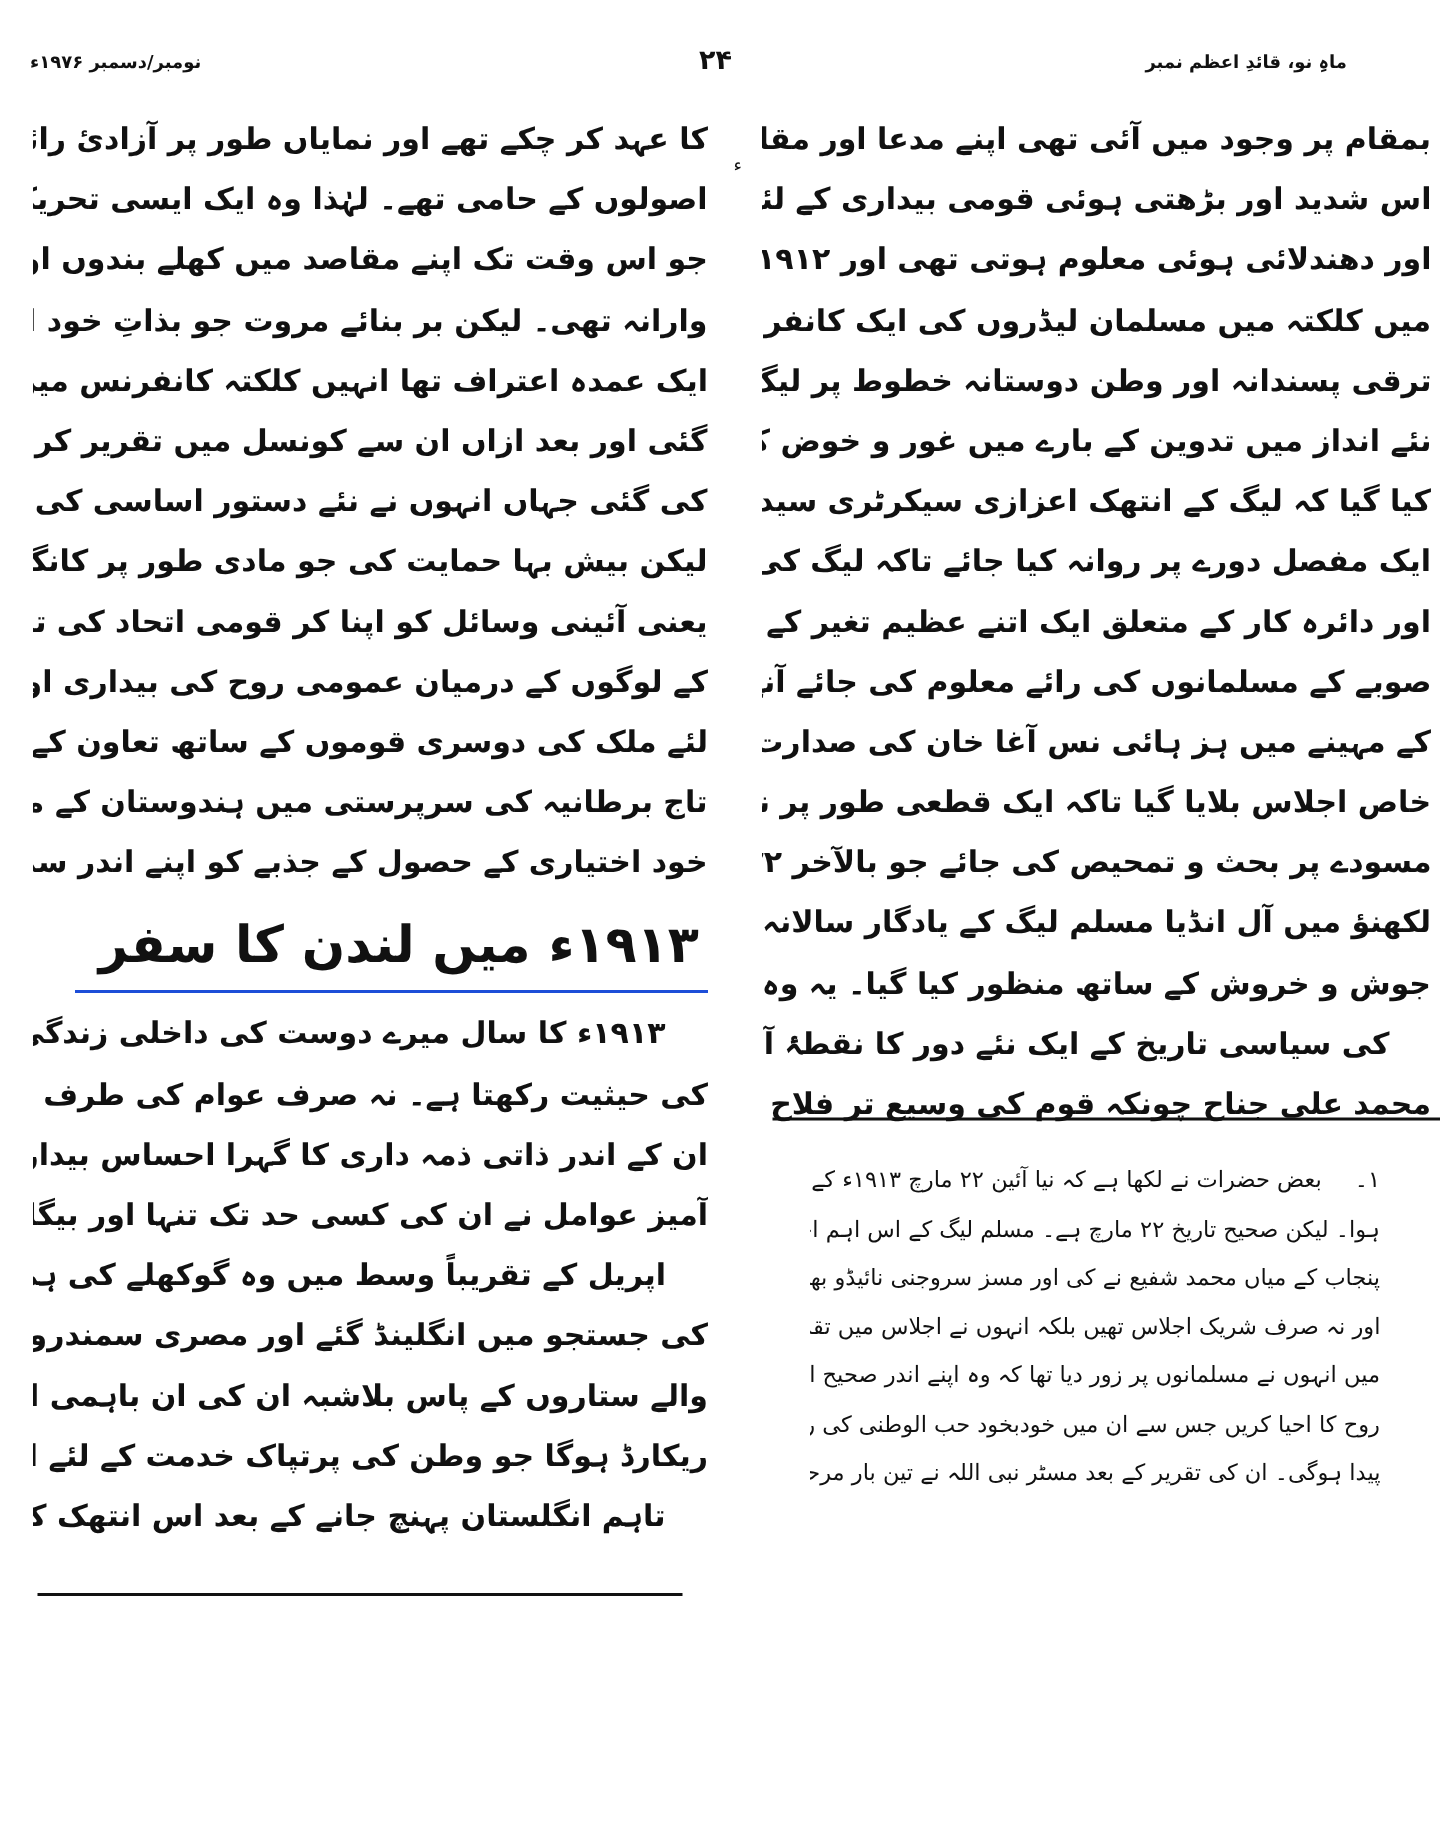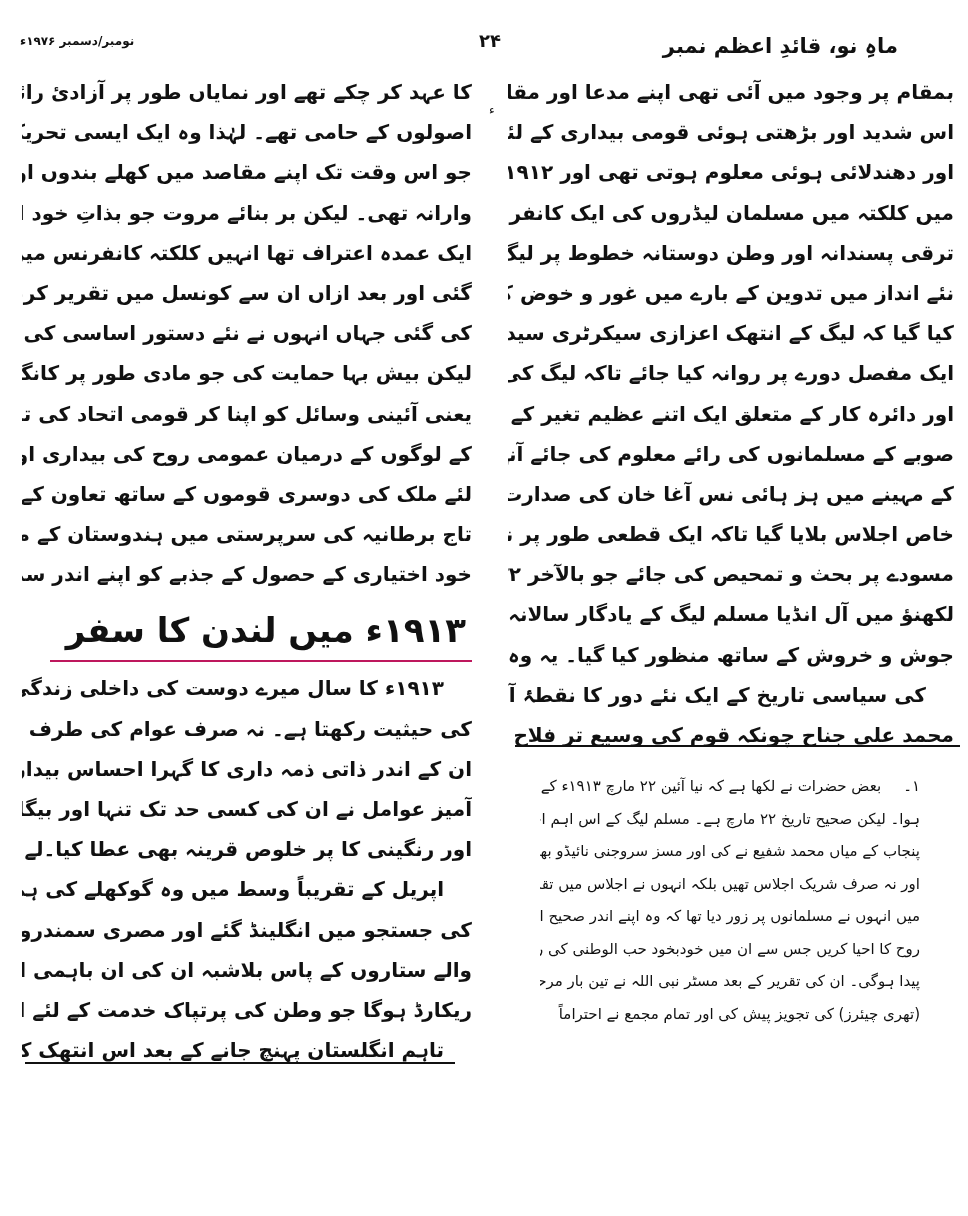--- a/index.html
+++ b/index.html
@@ -2,37 +2,37 @@
 <html><head>
 <meta charset="utf-8">
 <style>
   html, body { margin:0; padding:0; }
   body {
     width:968px; height:1216px; background:#ffffff; color:#111;
     font-family:"DejaVu Sans", sans-serif; position:relative; overflow:hidden;
   }
   .page { position:absolute; inset:0; }
   .header { position:absolute; top:30px; left:0; width:968px; height:30px; direction:rtl; }
-  .hdr-right { position:absolute; right:70px; top:4px; font-size:21px; font-weight:bold; }
-  .hdr-center { position:absolute; left:479px; top:0px; font-size:18px; font-weight:bold; direction:ltr; }
+  .hdr-right { position:absolute; right:70px; top:4px; font-size:12px; font-weight:bold; }
+  .hdr-center { position:absolute; left:466px; top:0px; font-size:18px; font-weight:bold; direction:ltr; }
   .hdr-left { position:absolute; left:20px; top:4px; font-size:12px; font-weight:bold; }
 
   .col { position:absolute; direction:rtl; text-align:justify; text-align-last:right; }
   .col-right { left:508px; width:446px; top:72px; }
   .col-left  { left:22px; width:450px; top:72px; }
 
   .line {
     font-size:20px; line-height:40.2px; height:40.2px; white-space:nowrap; overflow:hidden;
     font-weight:bold; text-align:right;
   }
   .line.indent { padding-right:28px; }
   .heading-wrap { text-align:right; margin:12px 0 6px 0; }
   .section-heading {
     display:inline-block; font-size:34px; font-weight:bold; line-height:48px;
-    border-bottom:2px solid #be185d; padding:0 6px 6px 16px;
+    border-bottom:2px solid #1d4ed8; padding:0 6px 6px 16px;
   }
   .hr { position:absolute; height:2px; background:#111; }
   .hr-right { left:515px; width:445px; top:745px; }
   .hr-left { left:25px; width:430px; top:1062px; }
 
   .footnotes { position:absolute; direction:rtl; }
   .fn-right { left:540px; width:380px; top:770px; }
   .fn-left { left:100px; width:350px; top:1080px; }
   .fn-line { font-size:15px; line-height:32.5px; height:32.5px; white-space:nowrap; overflow:hidden; text-align:right; }
   .fn-line.center { text-align:center; }
@@ -77,21 +77,20 @@
   <div class="footnotes fn-right">
     <div class="fn-line">
       <span class="fn-num">۱۔</span><span>بعض حضرات نے لکھا ہے کہ نیا آئین ۲۲ مارچ ۱۹۱۳ء کے دن منظور</span>
     </div>
     <div class="fn-line">ہوا۔ لیکن صحیح تاریخ ۲۲ مارچ ہے۔ مسلم لیگ کے اس اہم اجلاس کی صدارت</div>
     <div class="fn-line">پنجاب کے میاں محمد شفیع نے کی اور مسز سروجنی نائیڈو بھی شریک اجلاس تھیں</div>
     <div class="fn-line">اور نہ صرف شریک اجلاس تھیں بلکہ انہوں نے اجلاس میں تقریر بھی کی تھی جس</div>
     <div class="fn-line">میں انہوں نے مسلمانوں پر زور دیا تھا کہ وہ اپنے اندر صحیح اسلامی</div>
     <div class="fn-line">روح کا احیا کریں جس سے ان میں خودبخود حب الوطنی کی روح</div>
     <div class="fn-line">پیدا ہوگی۔ ان کی تقریر کے بعد مسٹر نبی اللہ نے تین بار مرحبا</div>
-    <div class="fn-line">(تھری چیئرز) کی تجویز پیش کی اور تمام مجمع نے احتراماً</div>
   </div>
 
   <div class="col col-left">
     <div class="line">کا عہد کر چکے تھے اور نمایاں طور پر آزادیٔ رائے اور دیانت کاری کے</div>
     <div class="line">اصولوں کے حامی تھے۔ لہٰذا وہ ایک ایسی تحریک سے الگ تھلگ رہے</div>
     <div class="line">جو اس وقت تک اپنے مقاصد میں کھلے بندوں اور قطعی طور پر فرقہ</div>
     <div class="line">وارانہ تھی۔ لیکن بر بنائے مروت جو بذاتِ خود ان کی خوبیوں کا</div>
     <div class="line">ایک عمدہ اعتراف تھا انہیں کلکتہ کانفرنس میں شرکت کی دعوت دی</div>
     <div class="line">گئی اور بعد ازاں ان سے کونسل میں تقریر کرنے کی درخواست بھی</div>
     <div class="line">کی گئی جہاں انہوں نے نئے دستور اساسی کی دفعہ (د) کی غیر رسمی</div>
@@ -103,21 +102,20 @@
     <div class="line">خود اختیاری کے حصول کے جذبے کو اپنے اندر سموئے ہوئے تھی</div>
 
     <div class="heading-wrap">
       <span class="section-heading">۱۹۱۳ء میں لندن کا سفر</span>
     </div>
 
     <div class="line indent">۱۹۱۳ء کا سال میرے دوست کی داخلی زندگی میں ایک نمایاں نشانِ راہ</div>
     <div class="line">کی حیثیت رکھتا ہے۔ نہ صرف عوام کی طرف سے وسیع تر قدر شناسی نے</div>
     <div class="line">ان کے اندر ذاتی ذمہ داری کا گہرا احساس بیدار کر دیا بلکہ ایک دو موانست</div>
     <div class="line">آمیز عوامل نے ان کی کسی حد تک تنہا اور بیگانۂ ذات زندگی کو حرارت</div>
-    <div class="line">اور رنگینی کا پر خلوص قرینہ بھی عطا کیا۔لے</div>
     <div class="line indent">اپریل کے تقریباً وسط میں وہ گوکھلے کی ہمراہی میں طویل تعطیل</div>
     <div class="line">کی جستجو میں انگلینڈ گئے اور مصری سمندروں میں عرب کے افق سے چمکنے</div>
     <div class="line">والے ستاروں کے پاس بلاشبہ ان کی ان باہمی امیدوں اور آرزوؤں کا</div>
     <div class="line">ریکارڈ ہوگا جو وطن کی پرتپاک خدمت کے لئے ان کے دلوں میں تھیں۔</div>
     <div class="line indent">تاہم انگلستان پہنچ جانے کے بعد اس انتھک کارکن کے لئے</div>
   </div>
 
   <div class="hr hr-left"></div>
 
 

